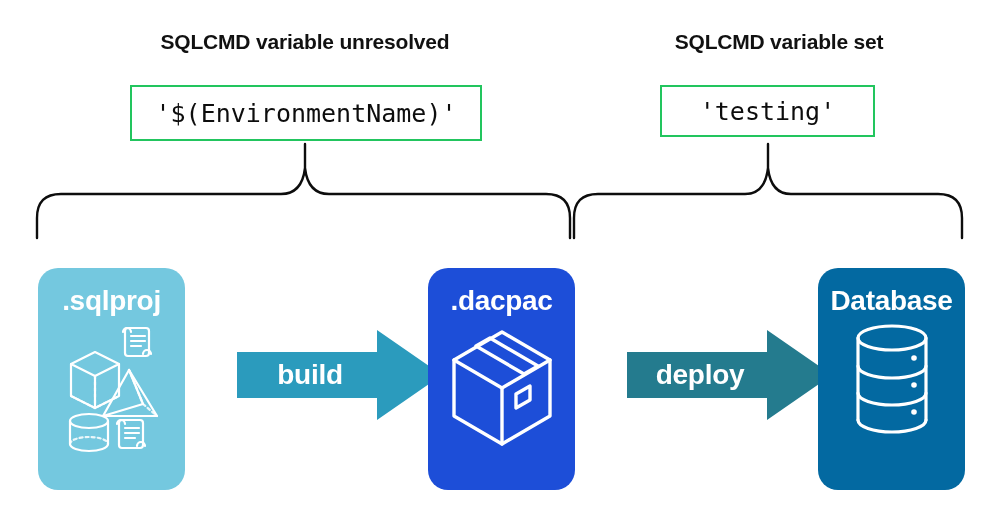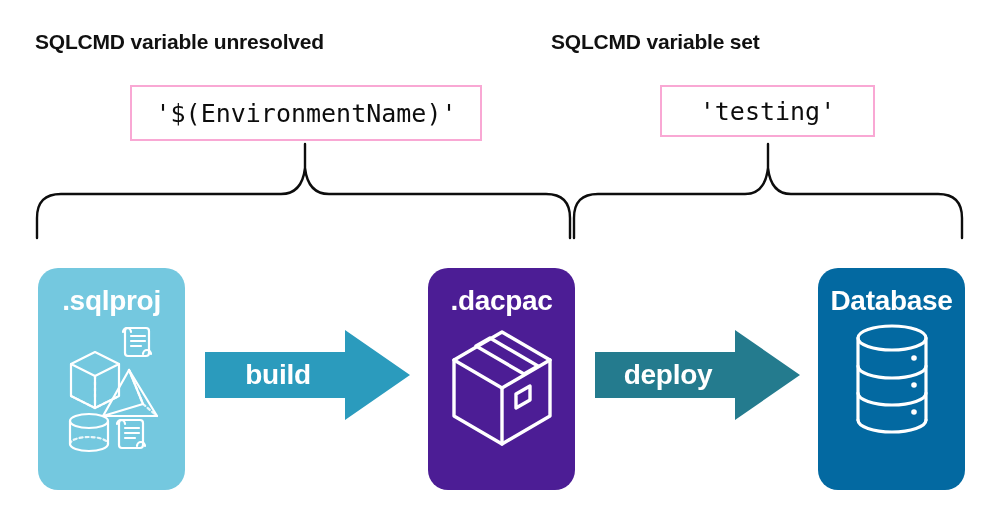--- a/index.html
+++ b/index.html
@@ -11,29 +11,30 @@
   .stage{position:absolute;inset:0;}
 
   
   .heading{
     position:absolute;
     font-weight:bold;
     font-size:21px;
     color:#111111;
     letter-spacing:-0.2px;
     white-space:nowrap;
+    text-align:center;
   }
   #heading-left{left:35px;top:30px;width:540px;}
-  #heading-right{left:551px;top:30px;width:390px;}
+  #heading-right{left:584px;top:30px;width:390px;}
 
   
   .codebox{
     position:absolute;
     box-sizing:border-box;
-    border:2px solid #f9a8d4;
+    border:2px solid #22c55e;
     background:#ffffff;
     display:flex;align-items:center;justify-content:center;
     font-family:"DejaVu Sans Mono","Liberation Mono",monospace;
     font-size:25px;
     color:#0d0d0d;
     white-space:nowrap;
   }
   #codebox-left{left:130px;top:85px;width:352px;height:56px;}
   #codebox-right{left:660px;top:85px;width:215px;height:52px;}
 
@@ -43,39 +44,39 @@
 
   
   .flowbox{
     position:absolute;
     top:268px;
     width:147px;height:222px;
     border-radius:20px;
     box-sizing:border-box;
   }
   #box-sqlproj{left:38px;background:#74c8df;}
-  #box-dacpac{left:428px;background:#4c1d95;}
+  #box-dacpac{left:428px;background:#1d4ed8;}
   #box-database{left:818px;background:#0369a1;}
 
   .flowbox .label{
     position:absolute;left:0;right:0;top:17px;
     text-align:center;
     font-weight:bold;
     font-size:28px;
     color:#ffffff;
     letter-spacing:-0.3px;
     white-space:nowrap;
   }
   .flowbox .glyph{
     position:absolute;left:0;right:0;top:52px;
     display:flex;align-items:center;justify-content:center;
   }
 
   
-  .arrow{position:absolute;top:330px;width:205px;height:90px;}
+  .arrow{position:absolute;top:330px;width:205px;height:90px;margin-left:32px;}
   #arrow-build{left:205px;}
   #arrow-deploy{left:595px;}
   .arrow svg{display:block;}
   .arrow .arrow-label{
     position:absolute;left:8px;top:0;height:90px;width:130px;
     display:flex;align-items:center;justify-content:center;
     font-weight:bold;font-size:28px;color:#ffffff;
     letter-spacing:-0.3px;
     pointer-events:none;
   }

